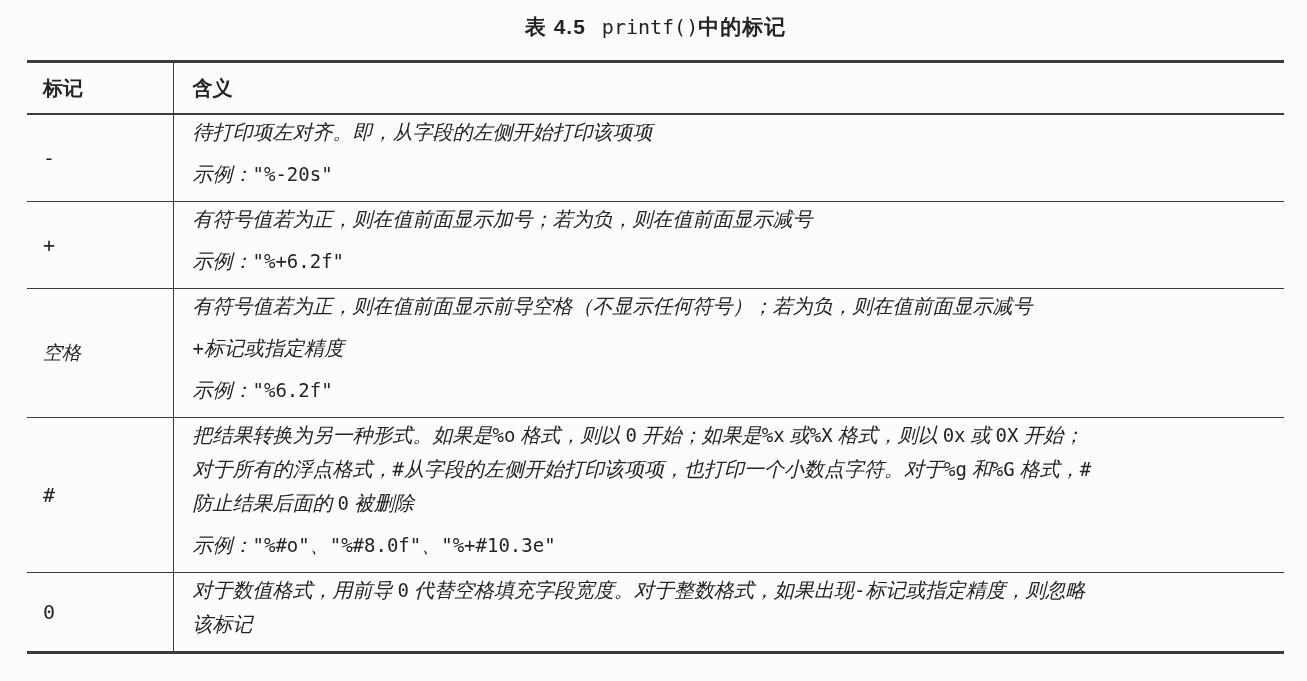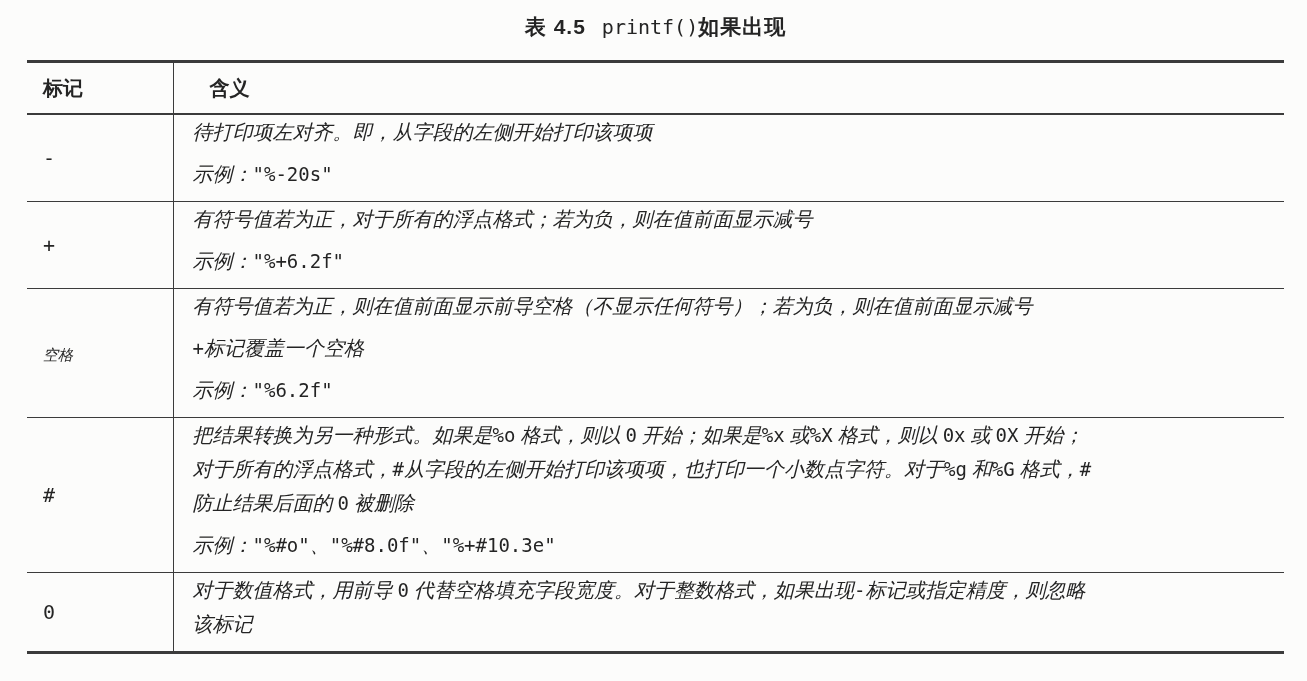--- a/index.html
+++ b/index.html
@@ -51,33 +51,33 @@
   col.c-flag { width: 146px; }
   th {
     text-align: left;
     font-size: 20px;
     font-weight: bold;
     font-family: Liberation Sans, sans-serif;
     padding: 12px 0 11px 16px;
     border-bottom: 2px solid var(--border);
     height: 52px;
   }
-  th.meaning-h { padding-left: 36px; }
+  th.meaning-h { padding-left: 19px; }
   td { border-bottom: 1.5px solid var(--border); vertical-align: middle; }
   th:first-child, td:first-child { border-right: 1.5px solid var(--border); }
 
   .flag-cell { padding-left: 16px; font-size: 20px; }
   .flag-code {
     font-family: "DejaVu Sans Mono", monospace;
     font-size: 20px;
   }
   .flag-zh {
     font-family: "Liberation Serif", serif;
     font-style: italic;
-    font-size: 15px;
+    font-size: 19px;
     margin-top: 20px;
   }
   .meaning-cell { padding: 0 14px 10px 19px; }
   .line { line-height: 34px; font-size: 20px; white-space: nowrap; }
   .line.gap { margin-top: 8px; }
   .zh {
     font-family: "Liberation Serif", serif;
     font-style: italic;
   }
   .code {
@@ -85,21 +85,21 @@
     font-style: normal;
     font-size: 19px;
   }
 </style>
 </head>
 <body>
 
 <div class="page">
 
   <div class="caption">
-    <span class="cap-zh">表 4.5</span><span class="cap-code">printf()</span><span class="cap-zh">如果出现</span>
+    <span class="cap-zh">表 4.5</span><span class="cap-code">printf()</span><span class="cap-zh">中的标记</span>
   </div>
 
   <table class="flags">
     <colgroup>
         <col class="c-flag">
         <col class="c-meaning">
       </colgroup>
     <thead>
       <tr>
         <th>标记</th>
@@ -110,29 +110,29 @@
         <tr>
           <td class="flag-cell"><span class="flag-code">-</span></td>
           <td class="meaning-cell">
             <div class="line"><span class="zh">待打印项左对齐。即，从字段的左侧开始打印该项项</span></div>
             <div class="line gap"><span class="zh">示例：</span><span class="code">"%-20s"</span></div>
           </td>
         </tr>
         <tr>
           <td class="flag-cell"><span class="flag-code">+</span></td>
           <td class="meaning-cell">
-            <div class="line"><span class="zh">有符号值若为正，对于所有的浮点格式；若为负，则在值前面显示减号</span></div>
+            <div class="line"><span class="zh">有符号值若为正，则在值前面显示加号；若为负，则在值前面显示减号</span></div>
             <div class="line gap"><span class="zh">示例：</span><span class="code">"%+6.2f"</span></div>
           </td>
         </tr>
         <tr>
           <td class="flag-cell"><span class="flag-zh">空格</span></td>
           <td class="meaning-cell">
             <div class="line"><span class="zh">有符号值若为正，则在值前面显示前导空格（不显示任何符号）；若为负，则在值前面显示减号</span></div>
-            <div class="line gap"><span class="code">+</span><span class="zh">标记覆盖一个空格</span></div>
+            <div class="line gap"><span class="code">+</span><span class="zh">标记或指定精度</span></div>
             <div class="line gap"><span class="zh">示例：</span><span class="code">"%6.2f"</span></div>
           </td>
         </tr>
         <tr>
           <td class="flag-cell"><span class="flag-code">#</span></td>
           <td class="meaning-cell">
             <div class="line"><span class="zh">把结果转换为另一种形式。如果是</span><span class="code">%o</span><span class="zh"> 格式，则以 </span><span class="code">0</span><span class="zh"> 开始；如果是</span><span class="code">%x</span><span class="zh"> 或</span><span class="code">%X</span><span class="zh"> 格式，则以 </span><span class="code">0x</span><span class="zh"> 或 </span><span class="code">0X</span><span class="zh"> 开始；</span></div>
             <div class="line"><span class="zh">对于所有的浮点格式，</span><span class="code">#</span><span class="zh">从字段的左侧开始打印该项项，也打印一个小数点字符。对于</span><span class="code">%g</span><span class="zh"> 和</span><span class="code">%G</span><span class="zh"> 格式，</span><span class="code">#</span></div>
             <div class="line"><span class="zh">防止结果后面的 </span><span class="code">0</span><span class="zh"> 被删除</span></div>
             <div class="line gap"><span class="zh">示例：</span><span class="code">"%#o"</span><span class="zh">、</span><span class="code">"%#8.0f"</span><span class="zh">、</span><span class="code">"%+#10.3e"</span></div>

